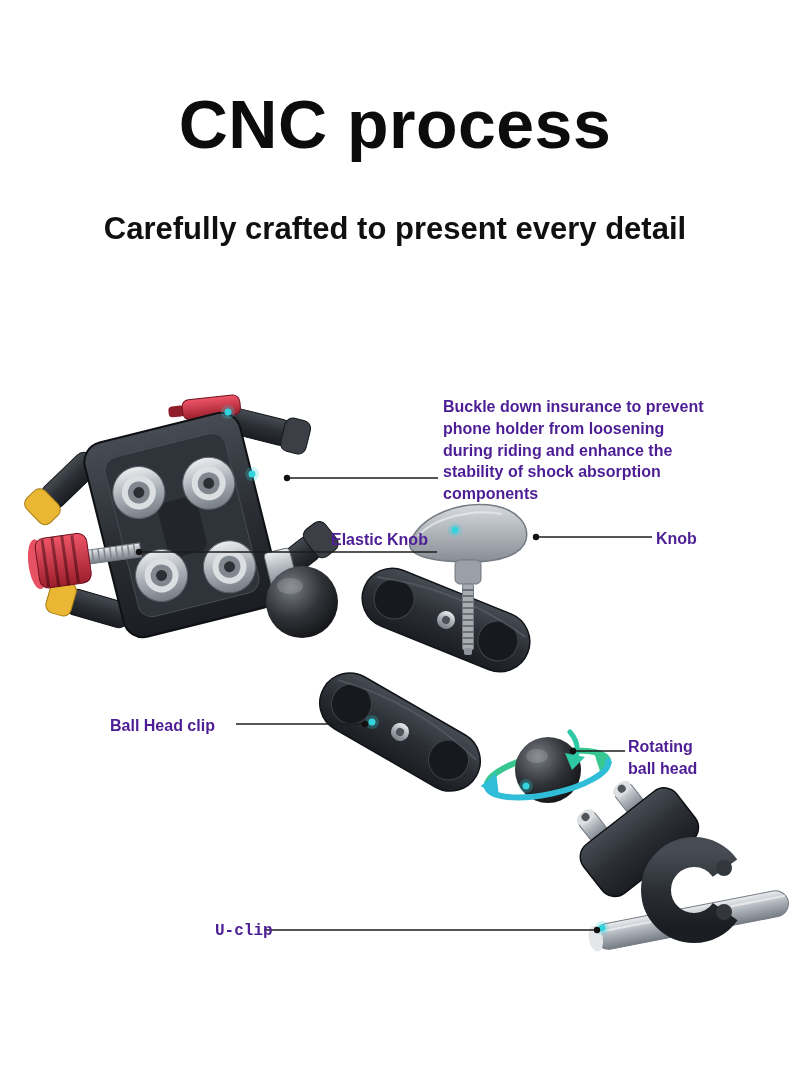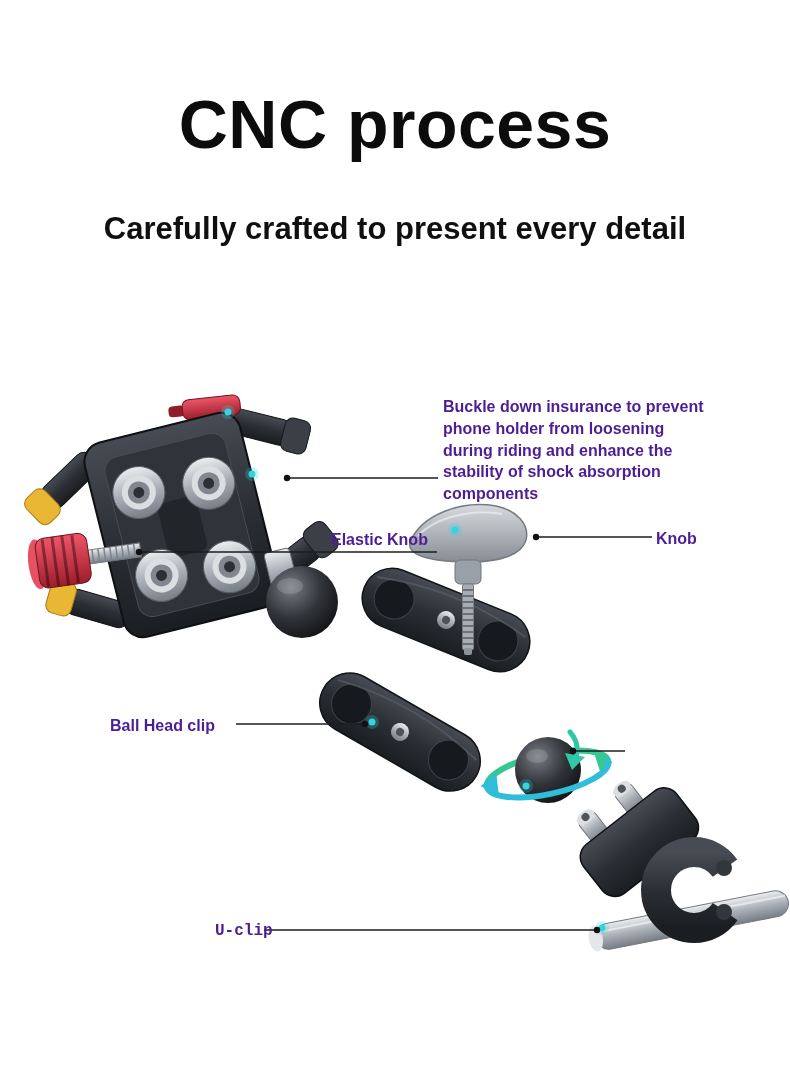--- a/index.html
+++ b/index.html
@@ -241,16 +241,17 @@
         <circle cx="365" cy="344" r="3.2"></circle>
         <circle cx="573" cy="371" r="3.2"></circle>
         <circle cx="597" cy="550" r="3.2"></circle>
       </g>
     </svg>
 
     <div class="callout c-buckle">Buckle down insurance to prevent phone holder from loosening during riding and enhance the stability of shock absorption components</div>
     <div class="callout c-knob">Knob</div>
     <div class="callout c-elastic">Elastic Knob</div>
     <div class="callout c-ballclip">Ball Head clip</div>
+    <div class="callout c-rotating">Rotating ball head</div>
     <div class="callout c-uclip">U-clip</div>
   </div>
 
 </div>
 
 </body></html>

